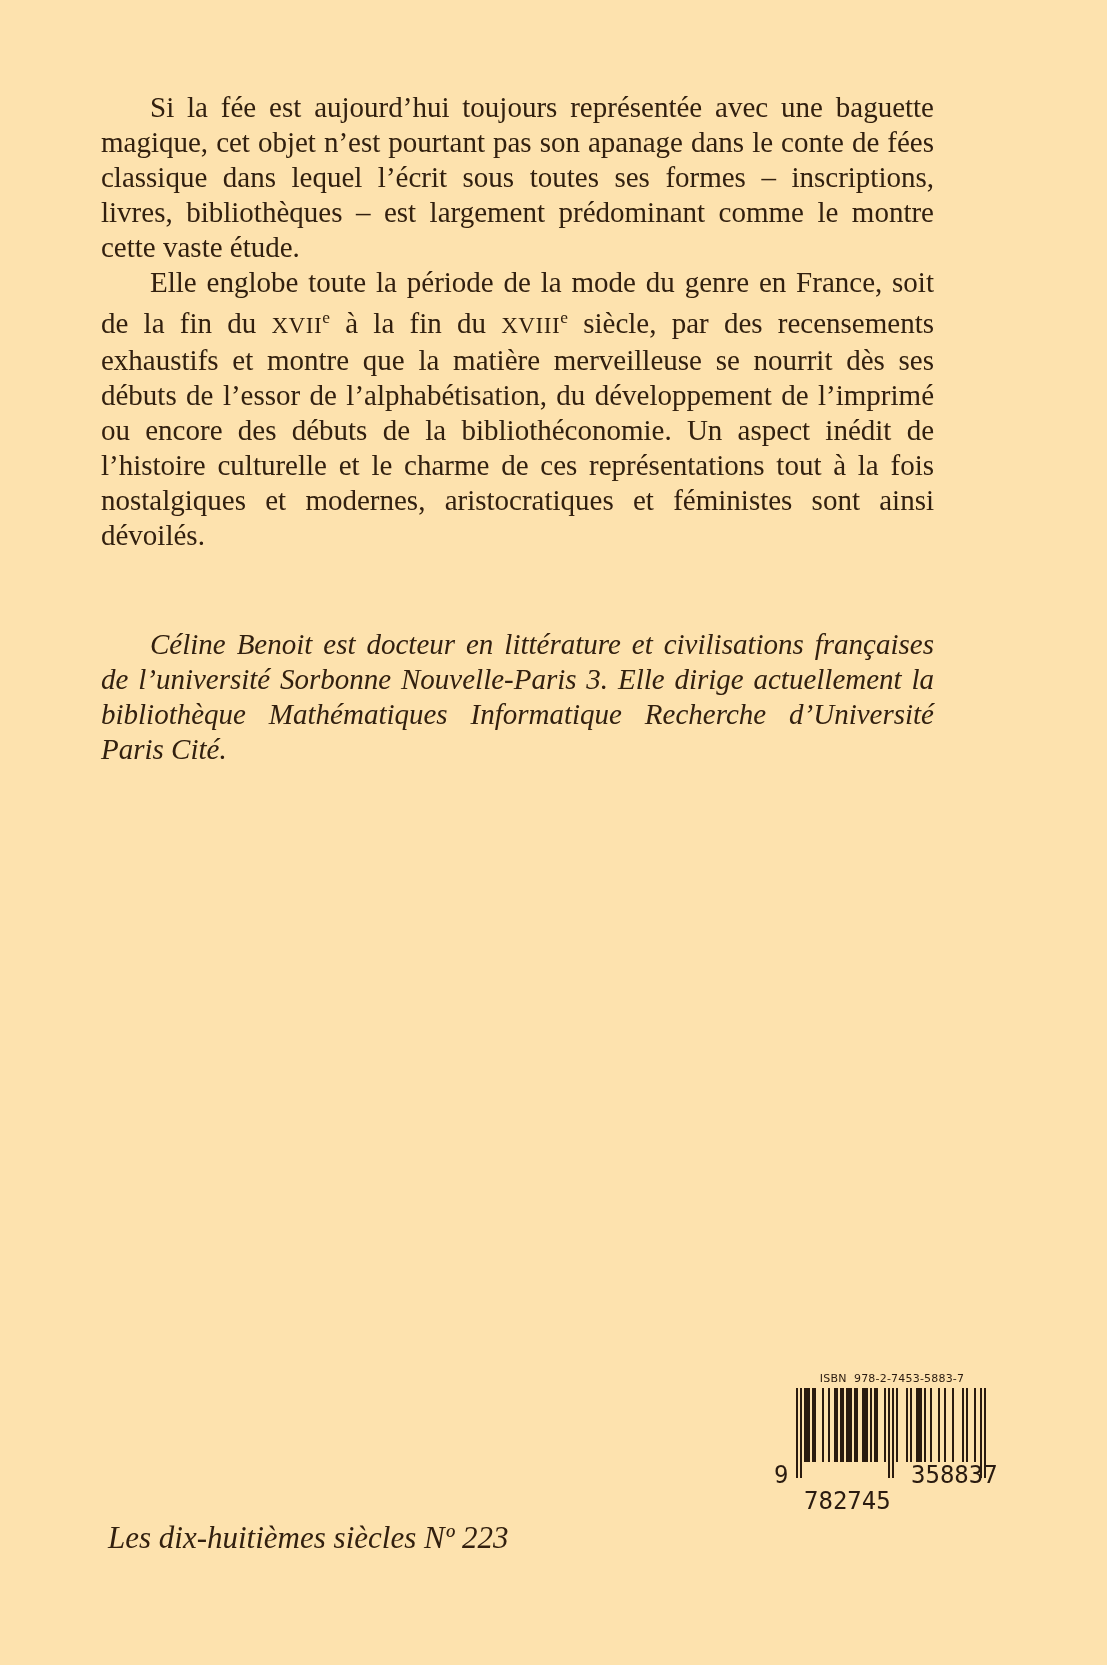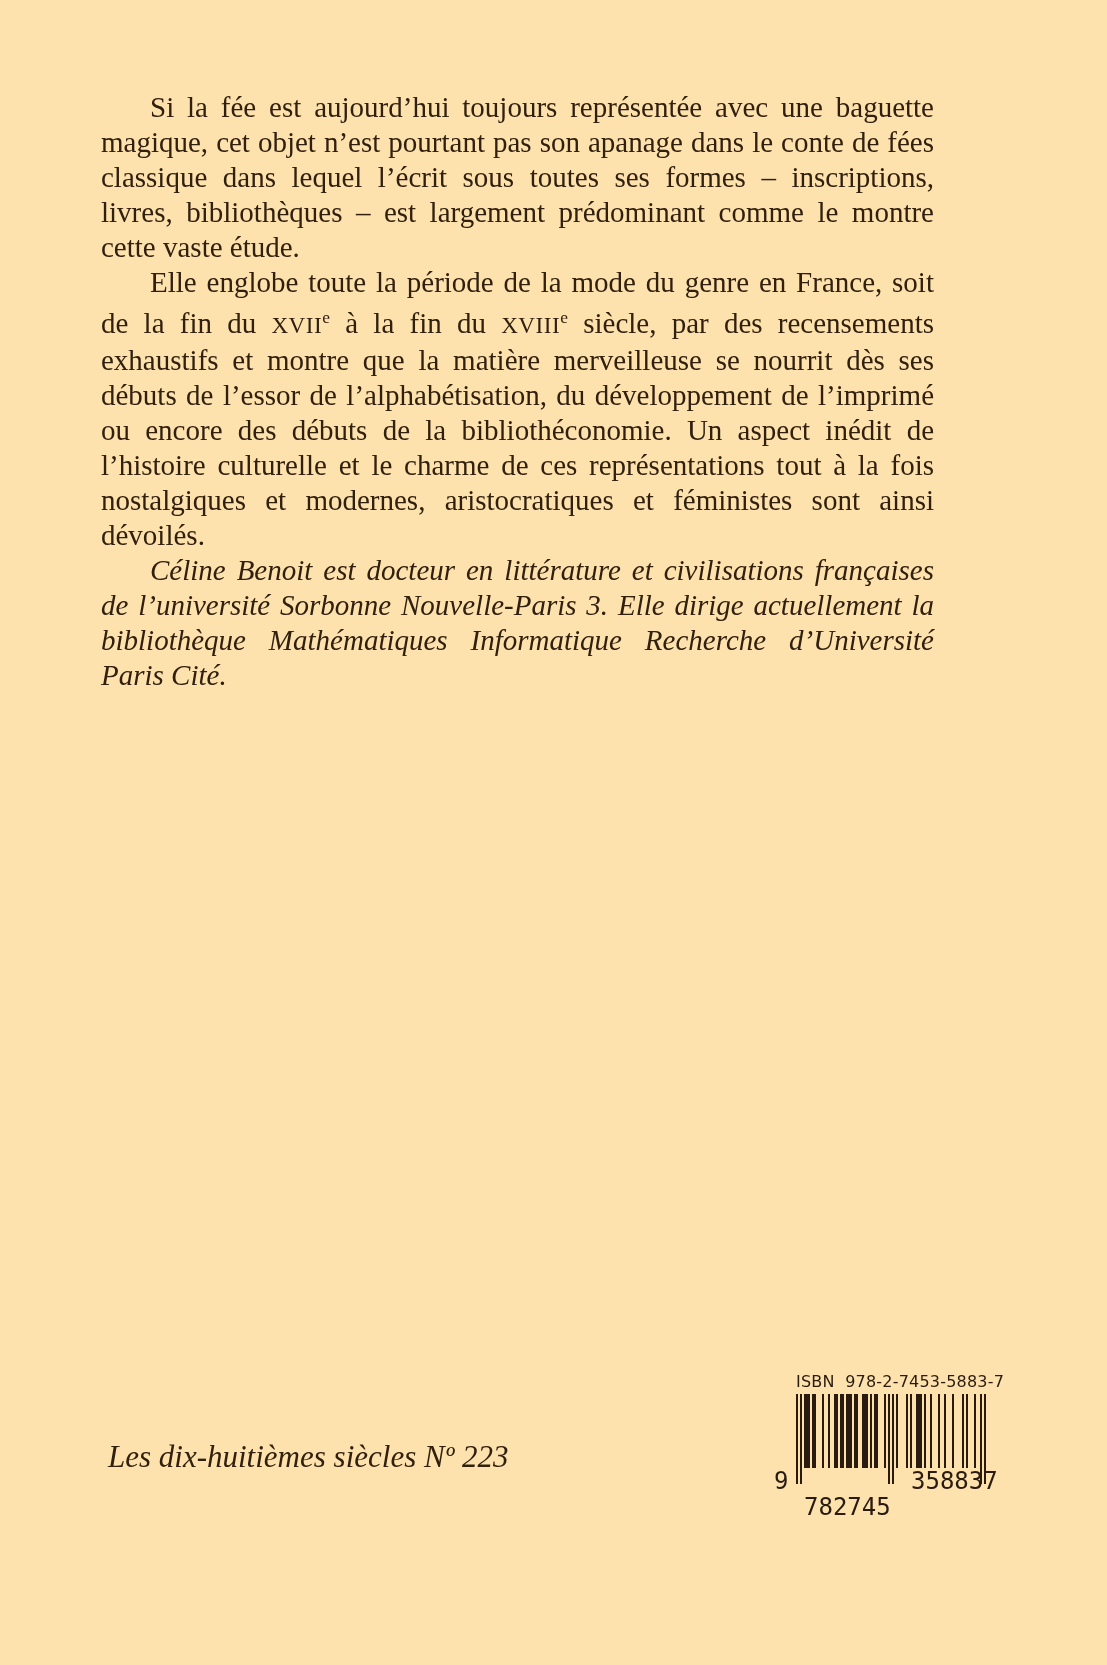--- a/index.html
+++ b/index.html
@@ -17,36 +17,36 @@
   .text-block {
     position: absolute;
     left: 101px; top: 90px;
     width: 833px;
     font-size: 29px;
     line-height: 35px;
     color: #32200f;
     text-align: justify;
   }
   .text-block p { margin: 0; text-indent: 49px; }
-  .text-block p.bio { font-style: italic; }
+  .text-block p.bio { font-style: italic; margin-top: 74px; }
   .sc  { font-size: 0.8em; letter-spacing: 0.5px; }
   .sup { font-size: 0.6em; vertical-align: 0.55em; }
 
   .barcode-area {
     position: absolute;
     left: 774px; top: 1372px;
     width: 218px;
     color: #2a1b10;
   }
   .isbn-row {
     margin-left: 22px;
     width: 192px;
-    text-align: left;
+    text-align: center;
     font-family: "DejaVu Sans", sans-serif;
-    font-size: 16px;
+    font-size: 11px;
     letter-spacing: 0.2px;
     white-space: pre;
     margin-bottom: 3px;
   }
   .bars {
     margin-left: 22px;
     width: 190px; height: 90px;
     display: flex;
     align-items: flex-start;
   }
@@ -60,21 +60,21 @@
     font-family: "DejaVu Sans Mono", monospace;
     font-size: 24px;
     line-height: 26px;
   }
   .bc-d0 { position: absolute; left: 0; }
   .bc-d1 { position: absolute; left: 30px; margin-top: 26px; }
   .bc-d2 { position: absolute; left: 137px; }
 
   .series {
     position: absolute;
-    left: 108px; top: 1439px;
+    left: 108px; top: 1520px;
     font-style: italic;
     font-size: 31px;
     color: #32200f;
     font-family: "Liberation Serif", serif;
   }
 </style>
 </head>
 <body>
 
 <div class="page">

